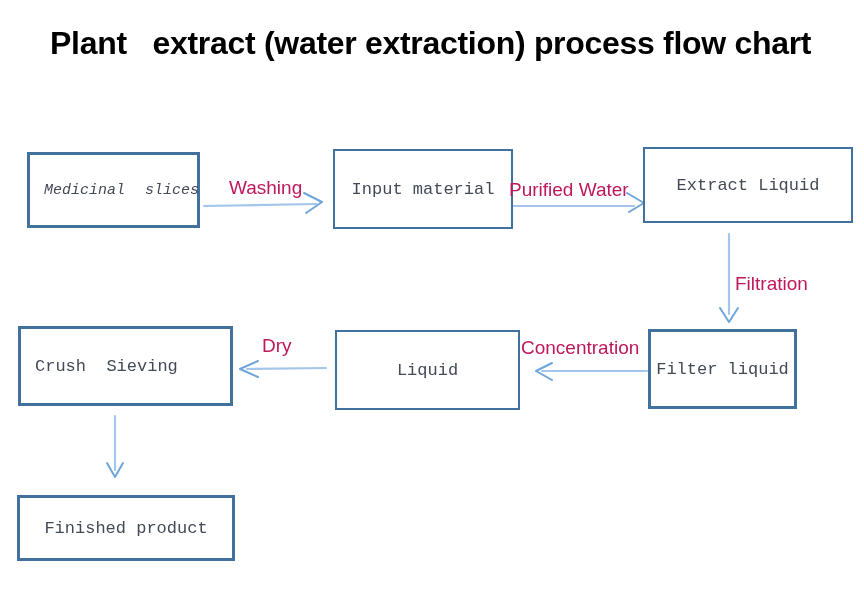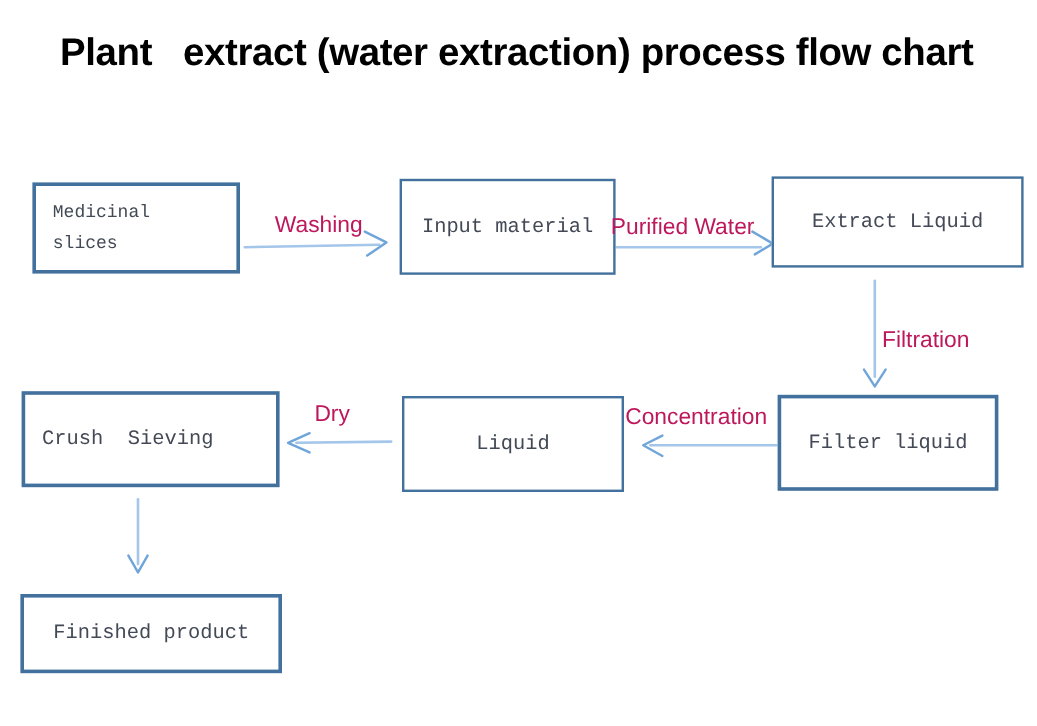--- a/index.html
+++ b/index.html
@@ -46,27 +46,27 @@
     justify-content: center;
     white-space: pre;
   }
   .node--thick { border-width: 3px; }
   .node--left {
     justify-content: flex-start;
     padding-left: 14px;
   }
   .node-lines {
     display: flex;
-    flex-direction: column;
-    gap: 9px;
+    gap: 20px;
+    font-style: italic;
   }
   .n-medicinal { left: 27px;  top: 152px; width: 173px; height: 76px; font-size: 15px; }
   .n-input     { left: 333px; top: 149px; width: 180px; height: 80px; }
   .n-extract   { left: 643px; top: 147px; width: 210px; height: 76px; }
-  .n-filter    { left: 648px; top: 329px; width: 184px; height: 80px; }
+  .n-filter    { left: 648px; top: 329px; width: 149px; height: 80px; }
   .n-liquid    { left: 335px; top: 330px; width: 185px; height: 80px; }
   .n-crush     { left: 18px;  top: 326px; width: 215px; height: 80px; }
   .n-finished  { left: 17px;  top: 495px; width: 218px; height: 66px; }
   .edge-label {
     position: absolute;
     font-family: "Liberation Sans", sans-serif;
     font-size: 19px;
     color: #be185d;
     white-space: pre;
   }

